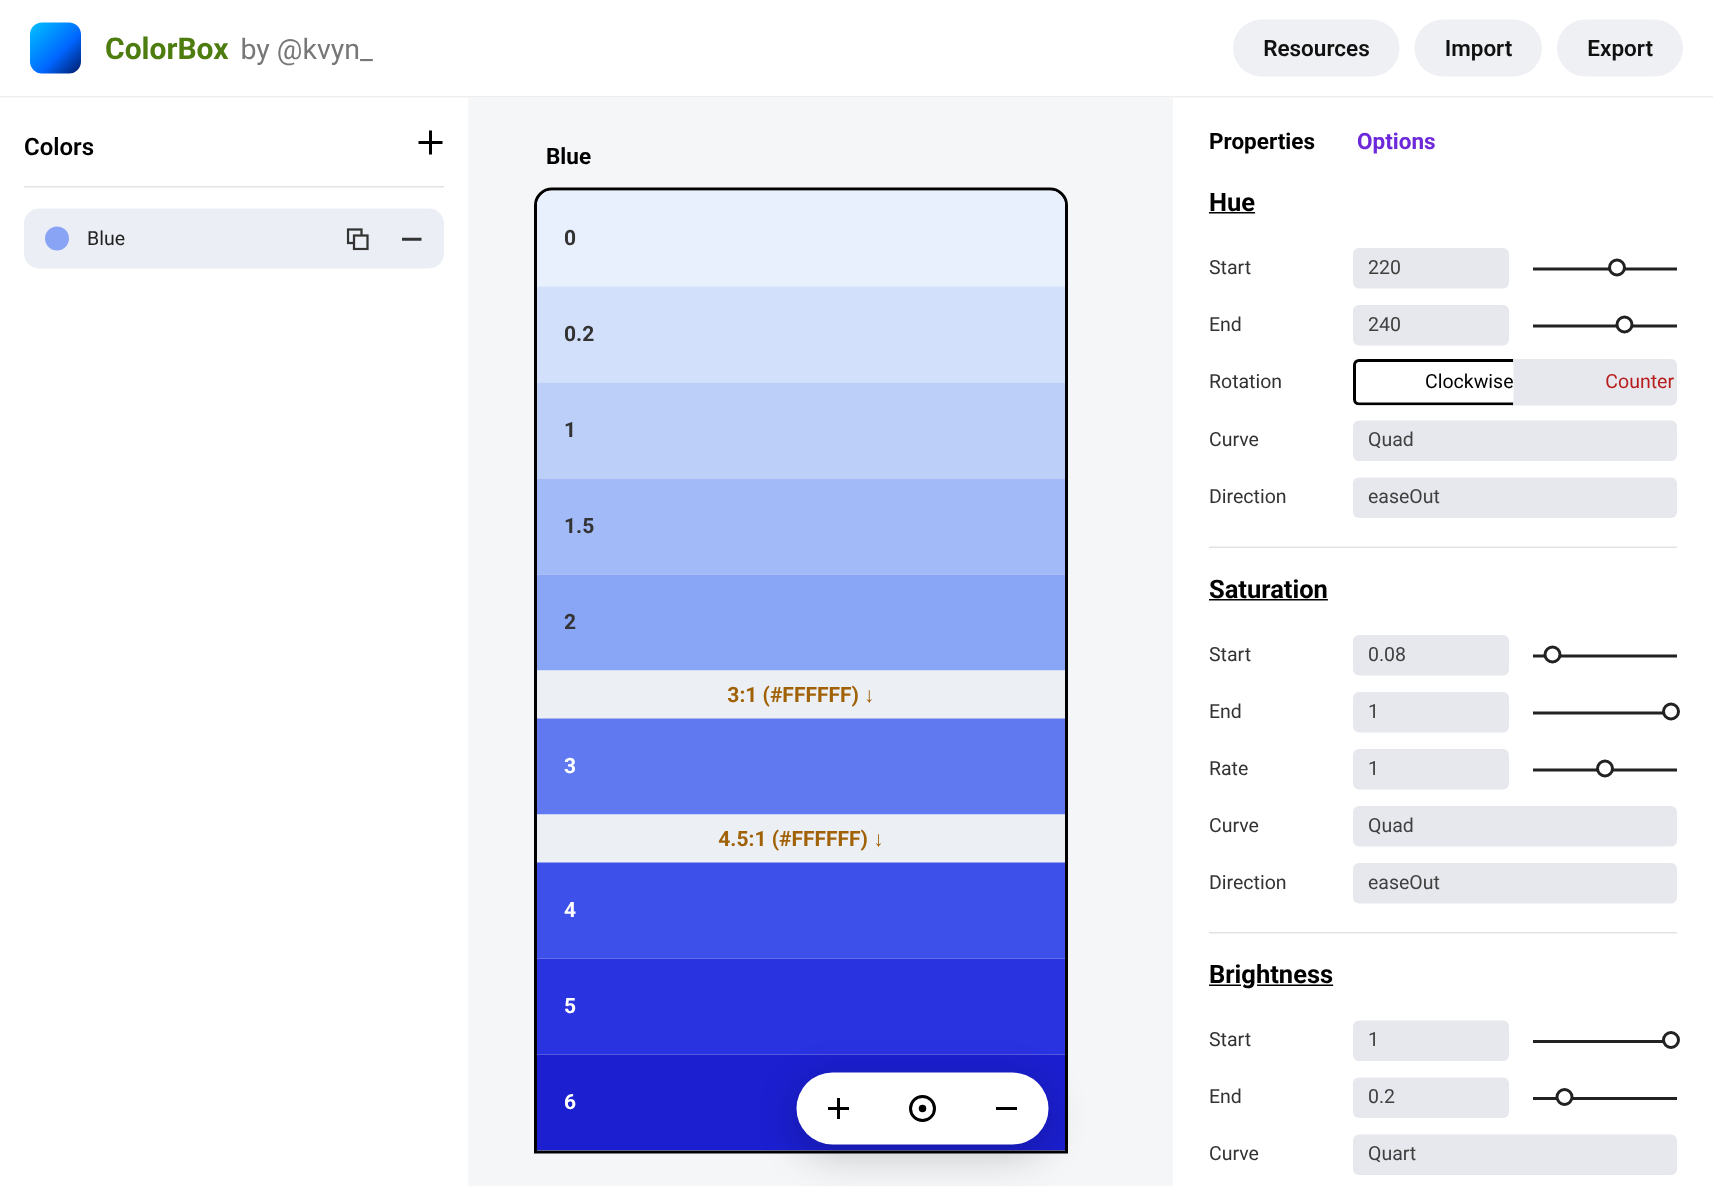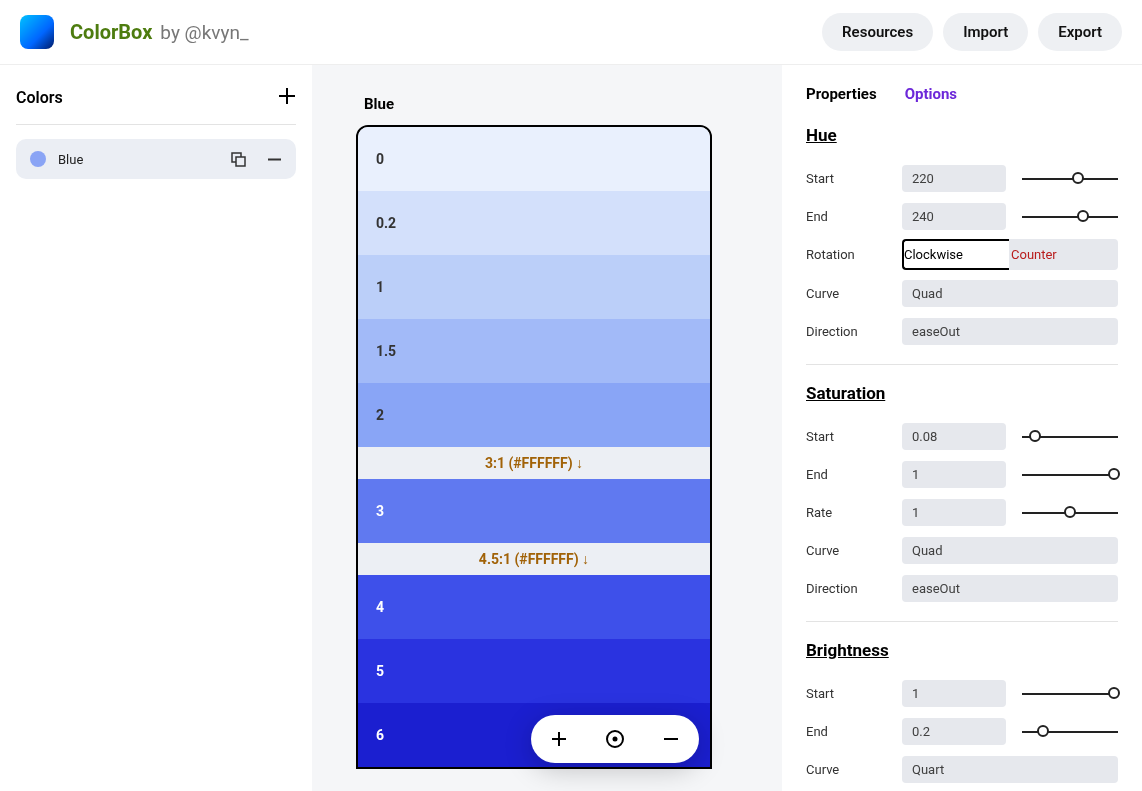--- a/index.html
+++ b/index.html
@@ -45,21 +45,21 @@
 .tab.inactive { color: #6d28d9; }
 .section-title { font-size: 17px; font-weight: 700; margin-bottom: 18px; margin-top: 18px; text-decoration: underline; }
 .prop-row { display: flex; align-items: center; margin-bottom: 8px; min-height: 30px; }
 .prop-label { width: 96px; font-size: 13px; color: #333; }
 .input-box { background: #e6e8ed; border: none; border-radius: 4px; padding: 6px 10px; font-size: 13px; width: 104px; color: #404040; }
 .input-box.wide { width: 226px; flex: 1; }
 .slider { flex: 1; margin-left: 16px; position: relative; height: 20px; }
 .slider-track { position: absolute; top: 50%; left: 0; right: 0; height: 2px; background: #222; }
 .slider-thumb { position: absolute; top: 50%; width: 12px; height: 12px; border: 2.5px solid #222; background: #fff; border-radius: 50%; transform: translate(-50%, -50%); }
 .toggle-group { display: flex; flex: 1; }
-.toggle-btn { flex: 1; padding: 6px 0; font-size: 13px; text-align: left; border: 2px solid #000; background: #fff; cursor: pointer; }
+.toggle-btn { flex: 1; padding: 6px 0; font-size: 13px; text-align: right; border: 2px solid #000; background: #fff; cursor: pointer; }
 .toggle-btn.inactive { border-color: #e6e8ed; background: #e6e8ed; color: #b91c1c; }
 .toggle-btn:first-child { border-radius: 4px 0 0 4px; border-right: none; }
 .toggle-btn:last-child { border-radius: 0 4px 4px 0; }
 .divider { height: 1px; background: #e3e3e3; margin: 18px 0; }
 </style>
 </head>
 <body>
 
 <div class="header">
   <div class="logo-box"></div>

